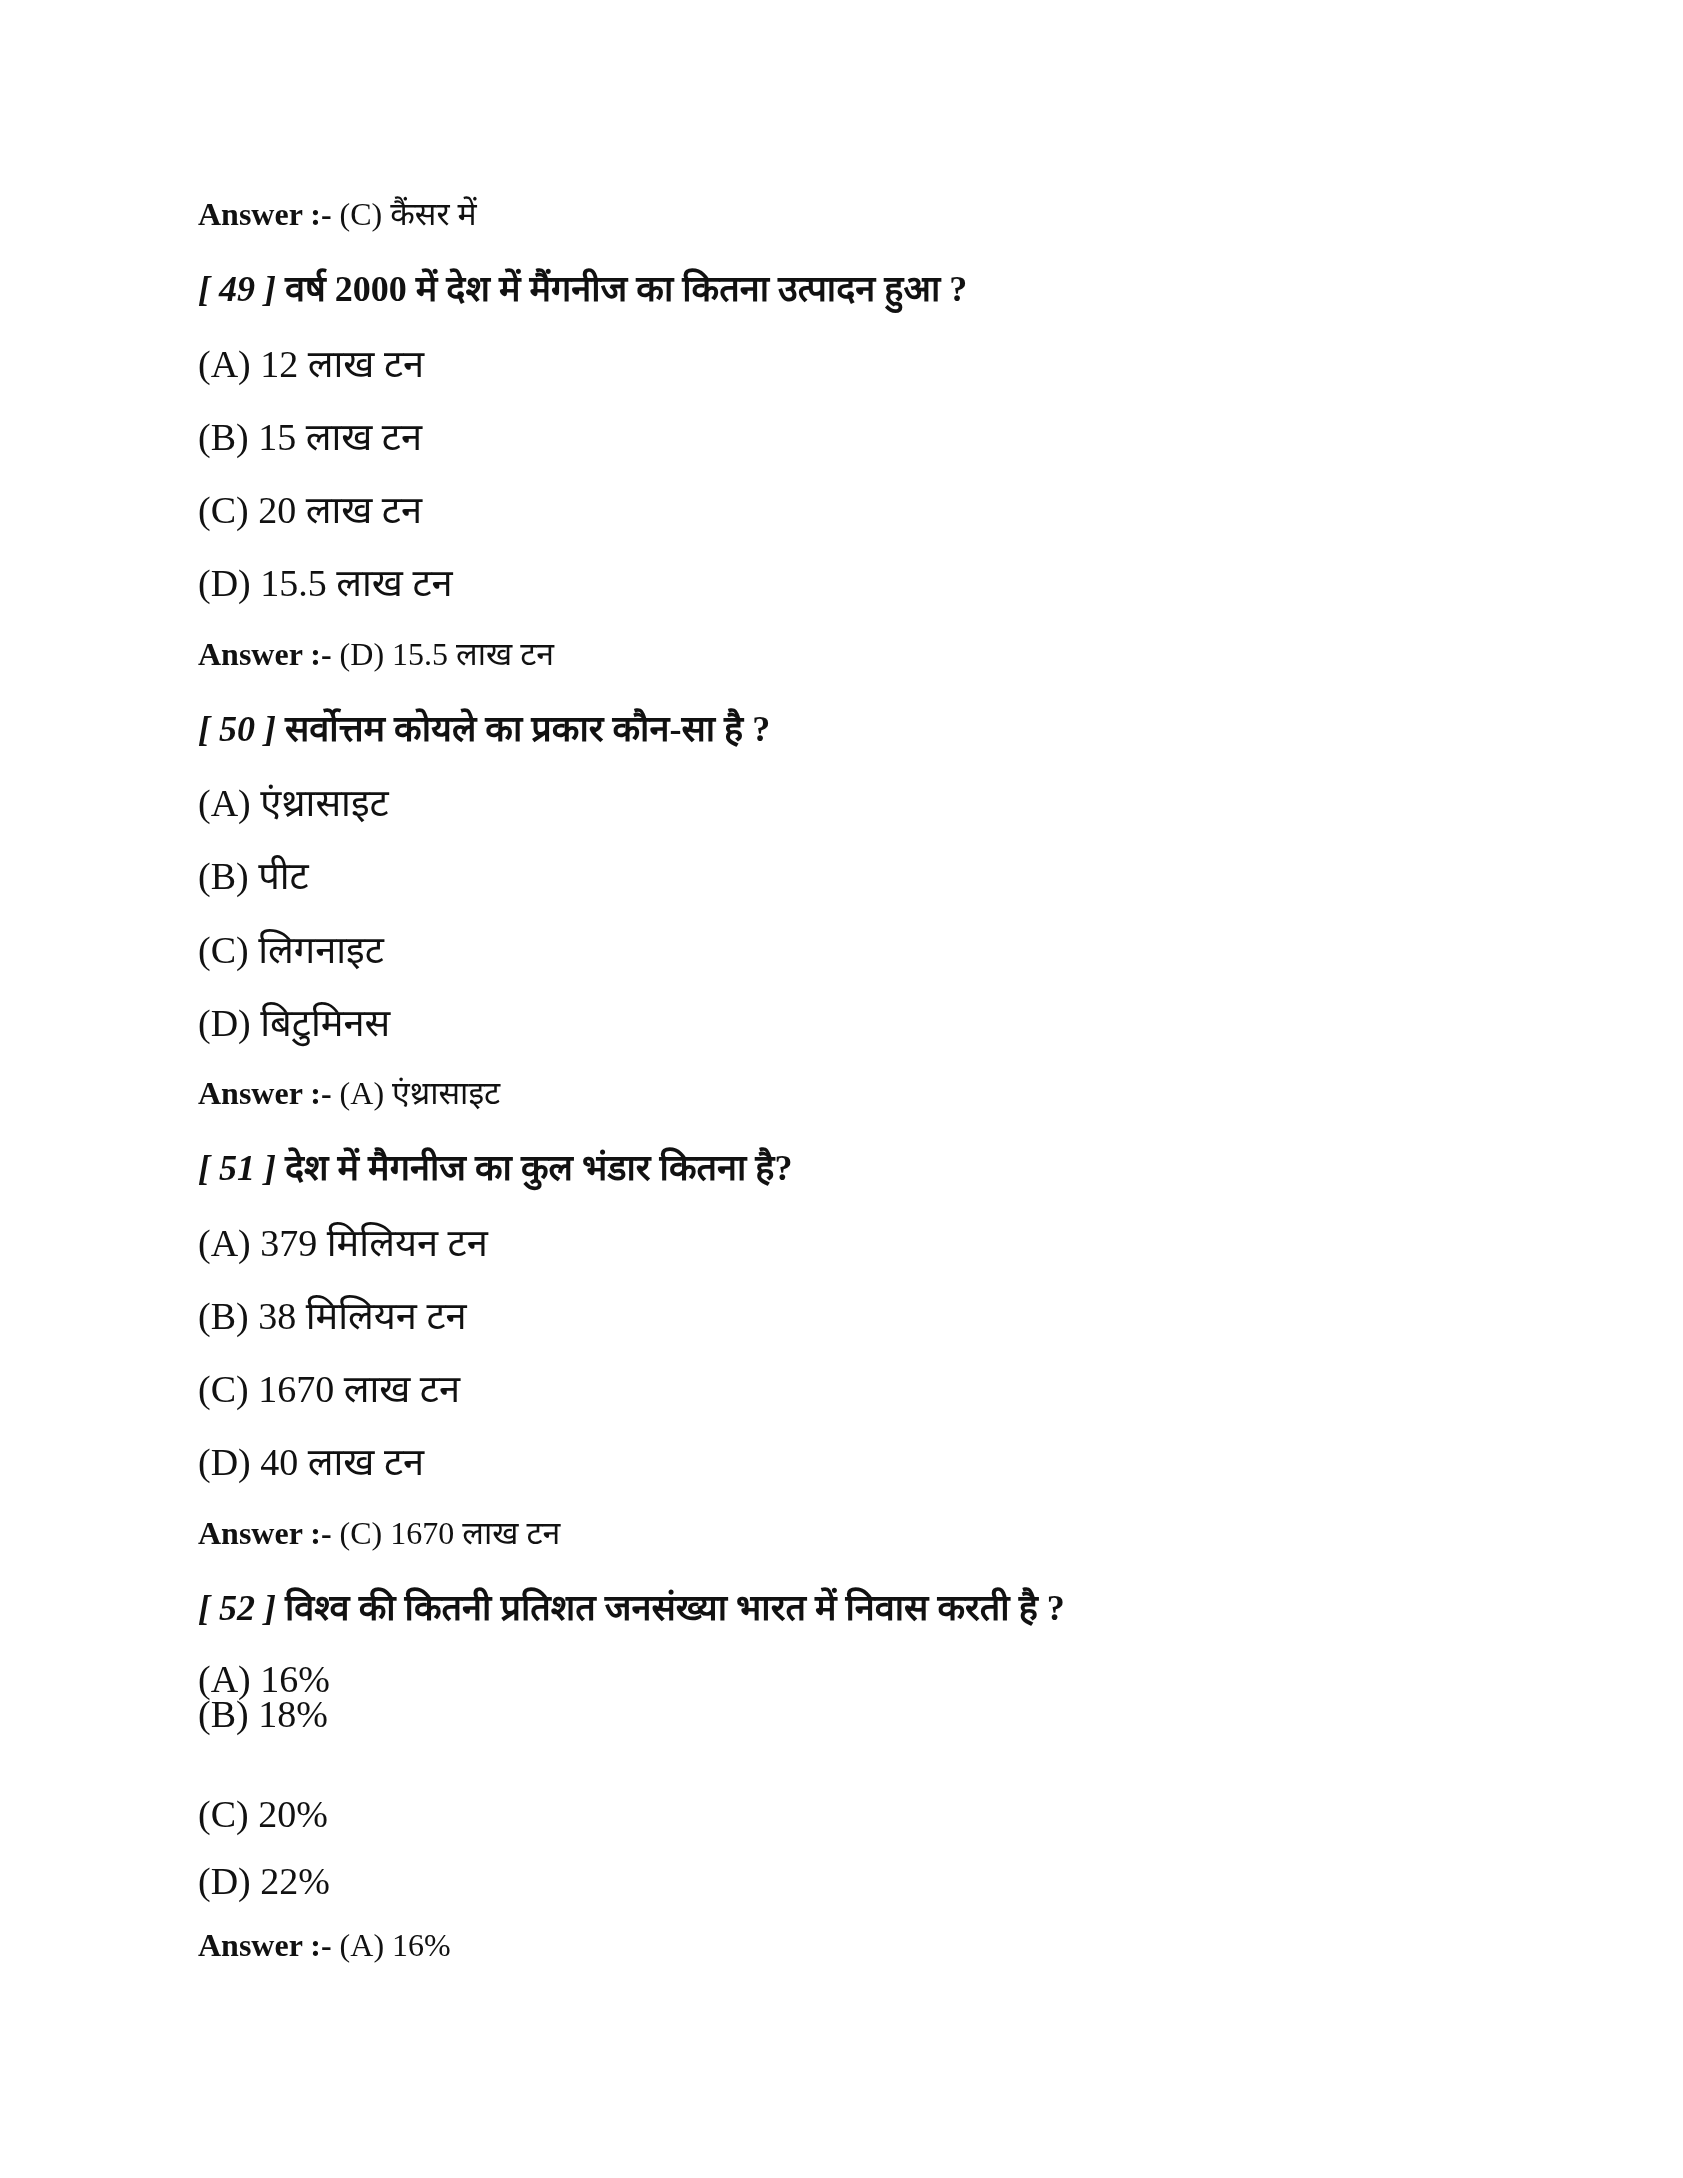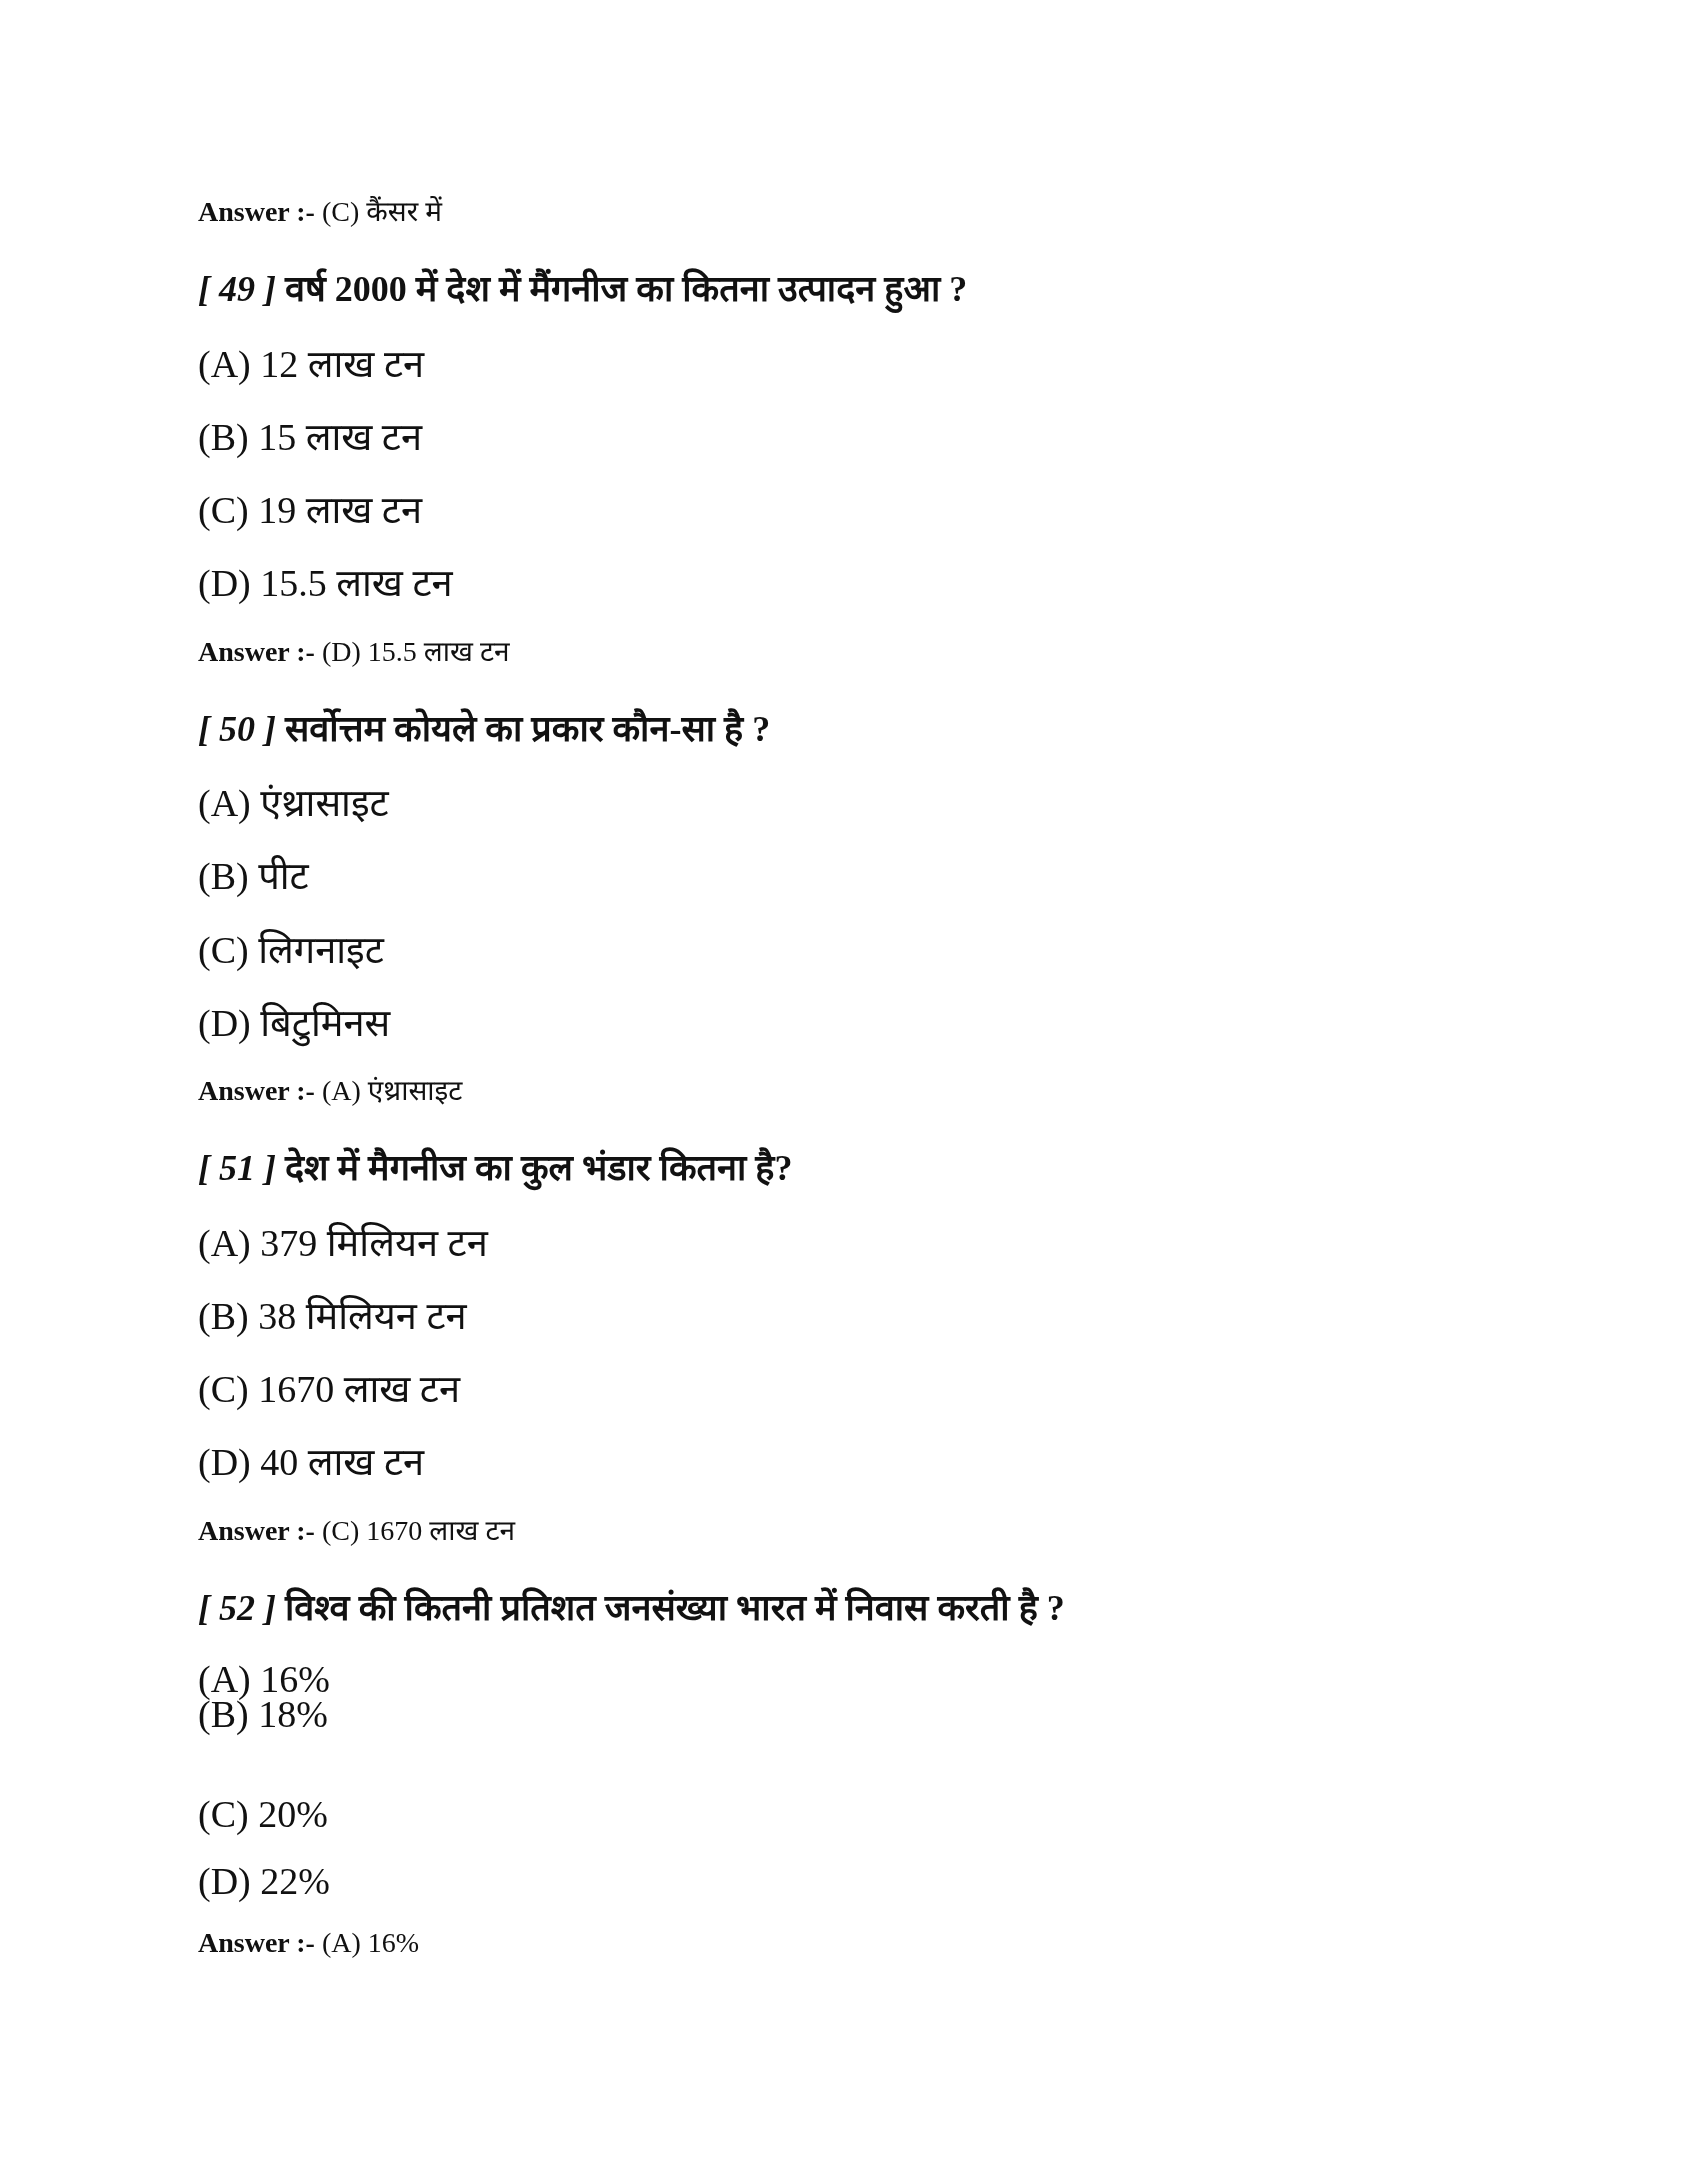--- a/index.html
+++ b/index.html
@@ -1,41 +1,41 @@
 <!DOCTYPE html>
 <html><head>
   <meta charset="utf-8">
   <style>
     html, body { margin: 0; padding: 0; background: #ffffff; }
     body { width: 1683px; height: 2178px; position: relative; overflow: hidden;
            font-family: "Liberation Serif", "DejaVu Serif", serif; color: #111111; }
     .line { position: absolute; left: 198px; white-space: nowrap; line-height: 1; }
     .opt { font-size: 38px; }
     .q { font-size: 36px; font-weight: bold; }
-    .ans { font-size: 28px; }
+    .ans { font-size: 32px; }
     .ans .lbl { font-weight: bold; }
     .q .num { font-weight: bold; font-style: italic; }
   </style>
 </head>
 <body>
 
 <div>
 
   <div class="line ans" style="top:198px">
     <span class="lbl">Answer :-</span>
     <span>(C) कैंसर में</span>
   </div>
 
   <div class="line q" style="top:271px">
     <span class="num">[ 49 ]</span>
     <span>वर्ष 2000 में देश में मैंगनीज का कितना उत्पादन हुआ ?</span>
   </div>
   <div class="line opt" style="top:345px">(A) 12 लाख टन</div>
   <div class="line opt" style="top:418px">(B) 15 लाख टन</div>
-  <div class="line opt" style="top:491px">(C) 19 लाख टन</div>
+  <div class="line opt" style="top:491px">(C) 20 लाख टन</div>
   <div class="line opt" style="top:564px">(D) 15.5 लाख टन</div>
   <div class="line ans" style="top:638px">
     <span class="lbl">Answer :-</span>
     <span>(D) 15.5 लाख टन</span>
   </div>
 
   <div class="line q" style="top:711px">
     <span class="num">[ 50 ]</span>
     <span>सर्वोत्तम कोयले का प्रकार कौन-सा है ?</span>
   </div>

